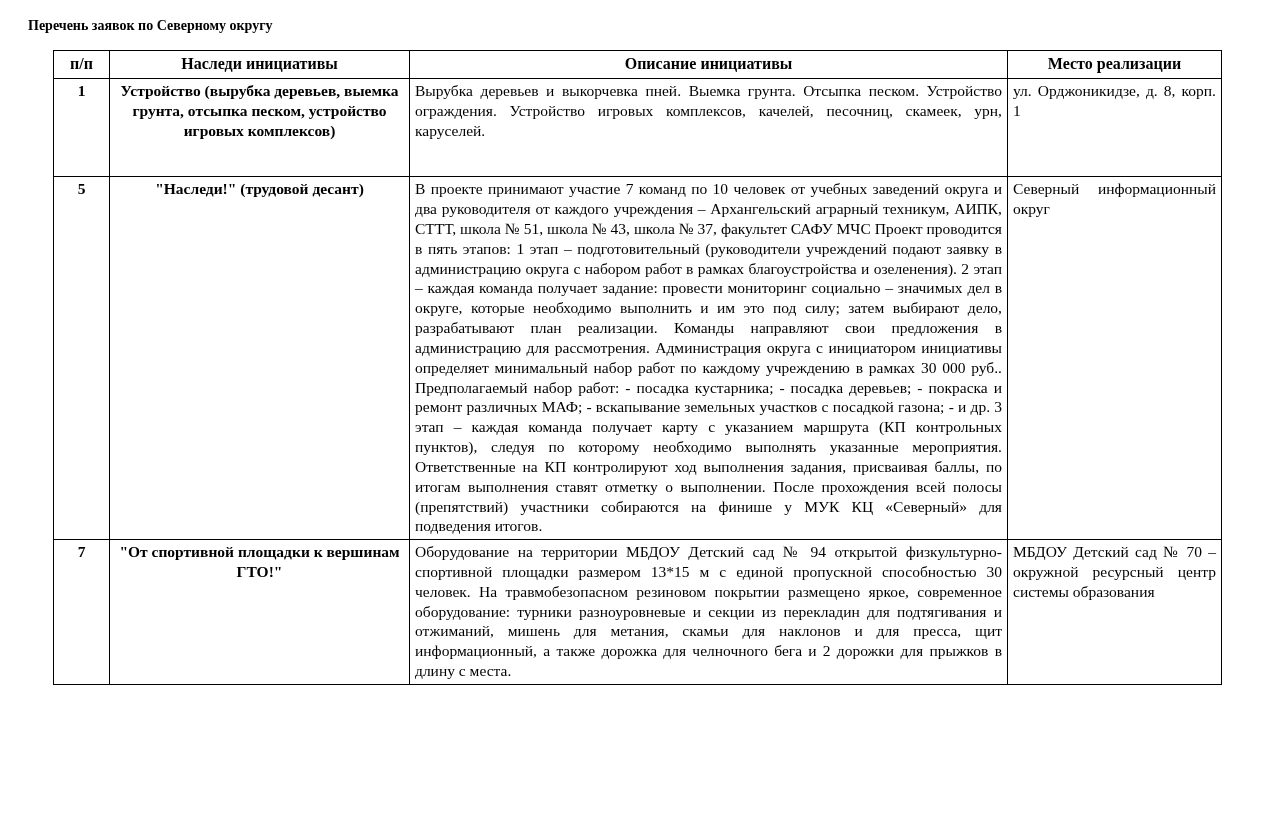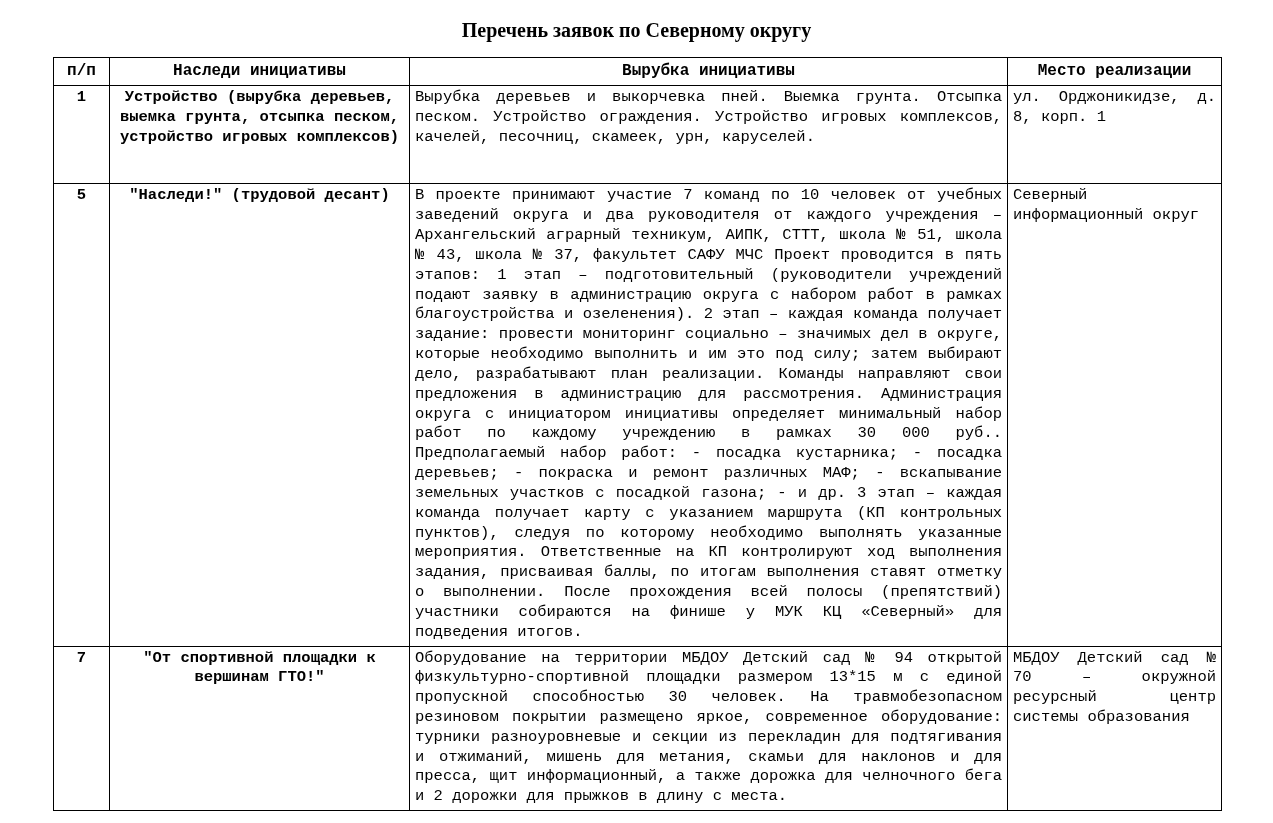--- a/index.html
+++ b/index.html
@@ -15,33 +15,32 @@
     overflow: hidden;
   }
   .page {
     position: relative;
     width: 1273px;
     height: 823px;
     box-sizing: border-box;
     padding: 0;
   }
   .doc-title {
-    text-align: center;
+    text-align: left;
     font-weight: bold;
-    font-size: 20px;
+    font-size: 14px;
     margin: 18px 0 0 0;
-    padding: 0 36px;
+    padding: 0 28px;
     line-height: 1.2;
   }
   table.reg-table {
     border-collapse: collapse;
     margin: 15px 0 0 53px;
     width: 1168px;
     table-layout: fixed;
-    font-family: Liberation Mono, monospace;
   }
   table.reg-table td, table.reg-table th {
     border: 1px solid #000000;
     vertical-align: top;
     padding: 2px 5px 3px 5px;
     font-size: 15.5px;
     line-height: 1.28;
   }
   table.reg-table th {
     text-align: center;
@@ -86,21 +85,21 @@
     <colgroup>
       <col class="c-num">
       <col class="c-name">
       <col class="c-desc">
       <col class="c-place">
     </colgroup>
     <thead>
       <tr>
         <th>п/п</th>
         <th>Наследи инициативы</th>
-        <th>Вырубка инициативы</th>
+        <th>Описание инициативы</th>
         <th>Место реализации</th>
       </tr>
     </thead>
     <tbody>
       <tr class="row-1">
         <td class="num">1</td>
         <td class="name">Устройство (вырубка деревьев, выемка грунта, отсыпка песком, устройство игровых комплексов)</td>
         <td class="desc">Вырубка деревьев и выкорчевка пней. Выемка грунта. Отсыпка песком. Устройство ограждения. Устройство игровых комплексов, качелей, песочниц, скамеек, урн, каруселей.</td>
         <td class="place">ул. Орджоникидзе, д. 8, корп. 1</td>
       </tr>

